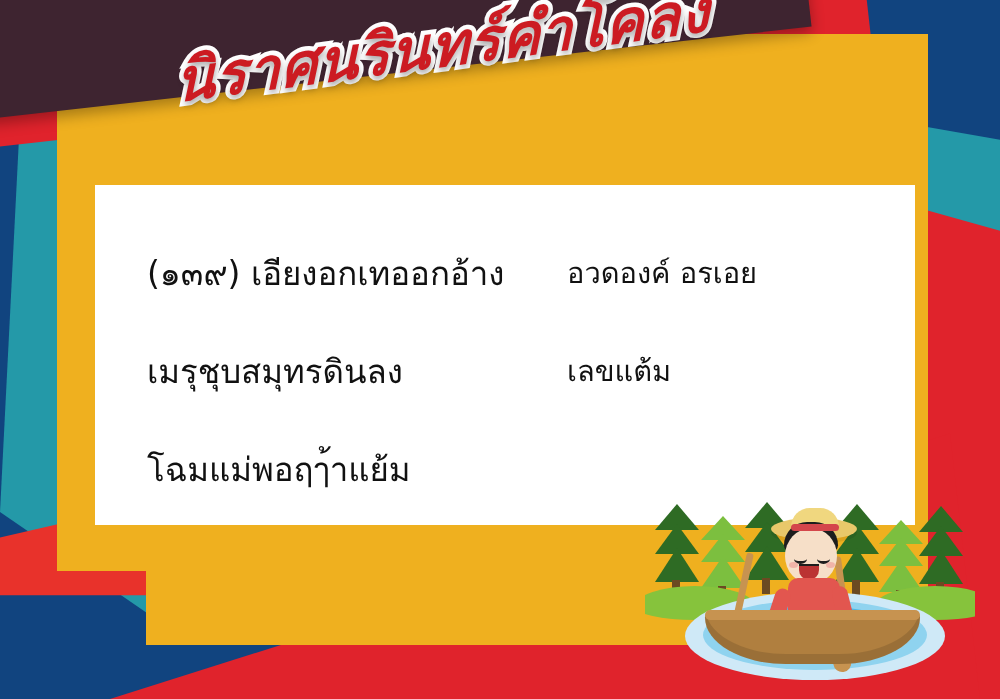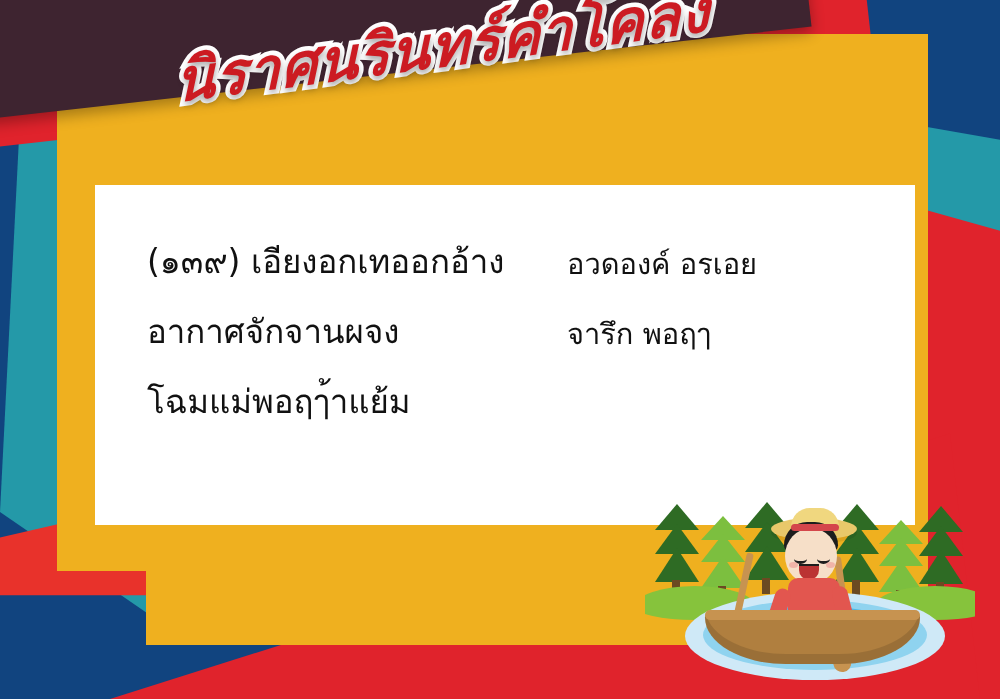--- a/index.html
+++ b/index.html
@@ -114,22 +114,23 @@
 
   .verse{
     position:absolute;
     left:0;top:0;right:0;bottom:0;
     padding:26px 0 0 52px;
     box-sizing:border-box;
   }
 
   .verse-row{
     display:flex;
-    align-items:flex-end;
+    align-items:center;
     height:70px;
+    margin-top:28px;
   }
 
   .col-a{
     width:420px;
     flex:0 0 420px;
     font-family:"DejaVu Sans","Liberation Sans",sans-serif;
     font-size:33px;
     color:#111111;
     white-space:nowrap;
     line-height:1.15;
@@ -278,25 +279,25 @@
   </div>
 
   <div class="card">
     <div class="verse">
 
       <div class="verse-row">
         <div class="col-a">(๑๓๙) เอียงอกเทออกอ้าง</div>
         <div class="col-b">อวดองค์ อรเอย</div>
       </div>
 
-
       <div class="verse-row">
-        <div class="col-a">อากาศจักจานผจง</div>
-        <div class="col-b">จารึก พอฤๅ</div>
+        <div class="col-a">เมรุชุบสมุทรดินลง</div>
+        <div class="col-b">เลขแต้ม</div>
       </div>
+
 
       <div class="verse-row">
         <div class="col-a">โฉมแม่พอฤๅ้าแย้ม</div>
       </div>
 
     </div>
   </div>
 
   <div class="scene">
     <div class="scene-sky"></div>

